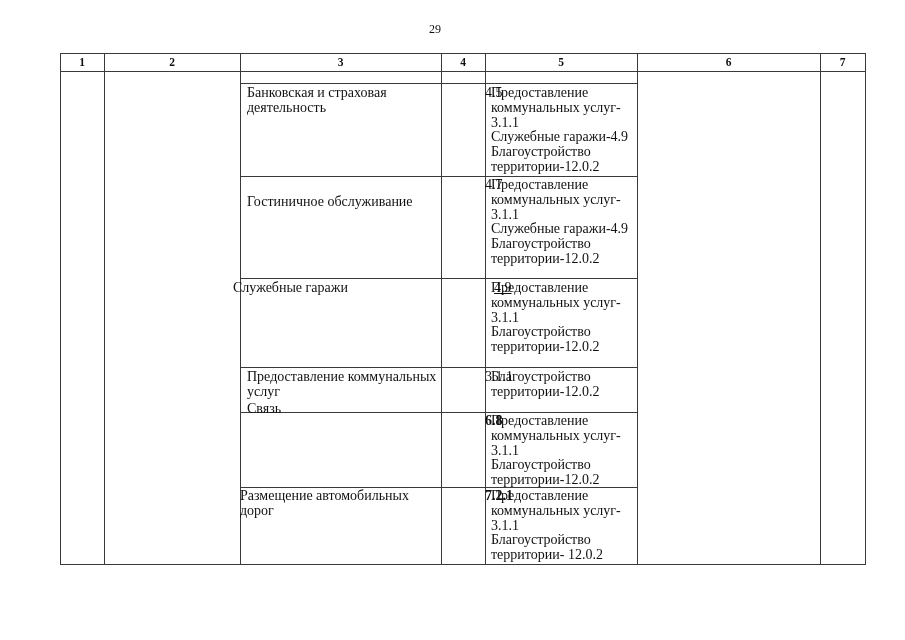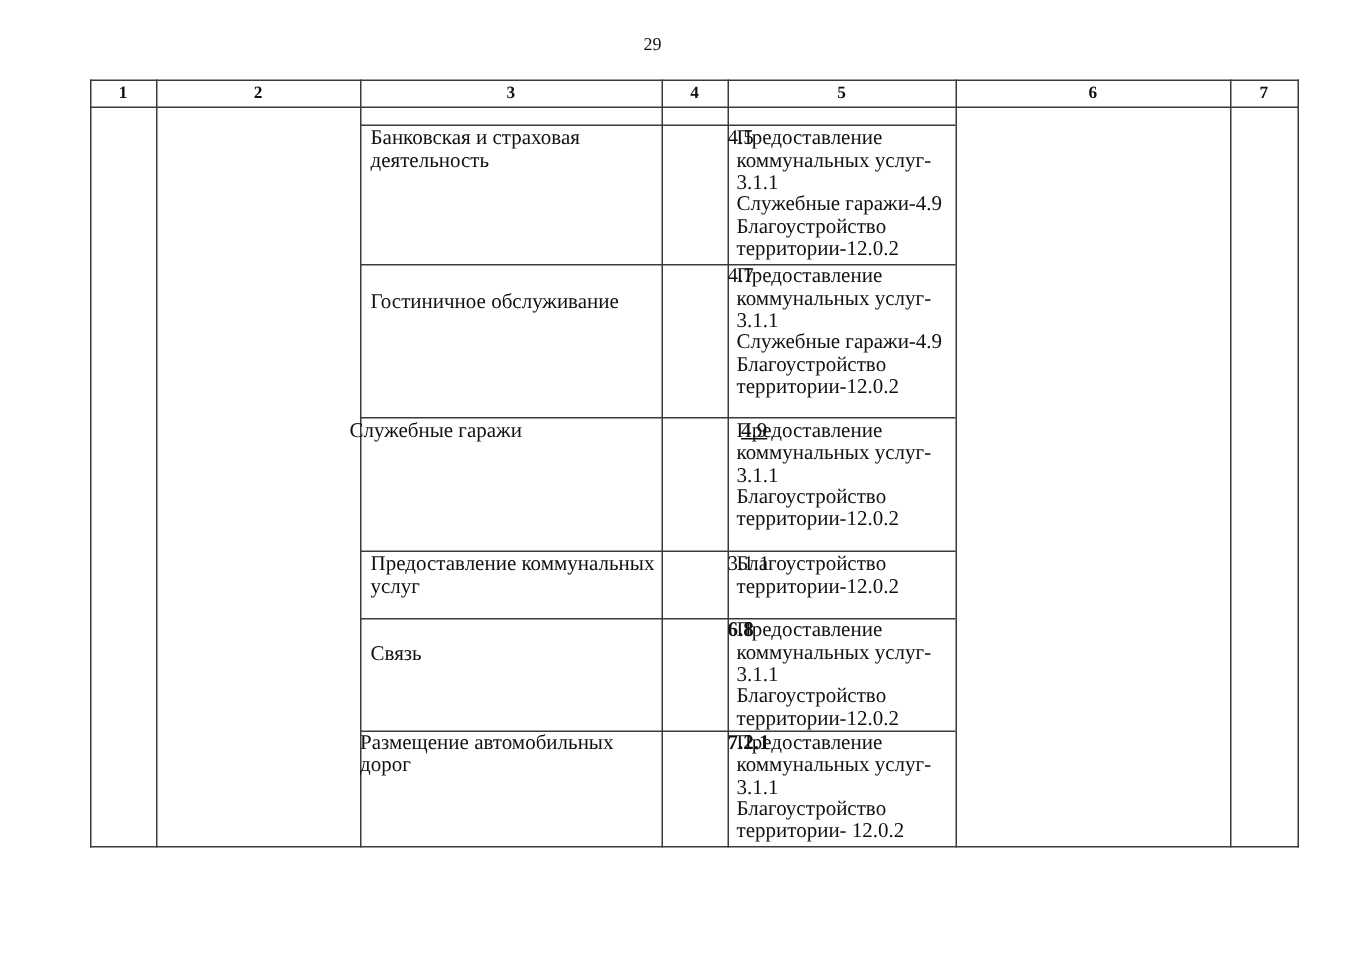--- a/index.html
+++ b/index.html
@@ -119,21 +119,21 @@
 
   <div>
     <div class="cell-text" style="left:247px; top:370px; width:192px;">Предоставление коммунальных
 услуг</div>
     <div class="cell-text code" style="left:441px; top:370px; width:44px;">3.1.1</div>
     <div class="cell-text" style="left:491px; top:370px; width:145px;">Благоустройство
 территории-12.0.2</div>
   </div>
 
   <div>
-    <div class="cell-text" style="left:247px; top:430px; width:190px;">Связь</div>
+    <div class="cell-text" style="left:247px; top:402px; width:190px;">Связь</div>
     <div class="cell-text code" style="left:441px; top:414px; width:44px;font-weight:bold;">6.8</div>
     <div class="cell-text" style="left:491px; top:414px; width:145px;">Предоставление
 коммунальных услуг-
 3.1.1
 Благоустройство
 территории-12.0.2</div>
   </div>
 
   <div>
     <div class="cell-text" style="left:240px; top:489px; width:192px;">Размещение автомобильных

